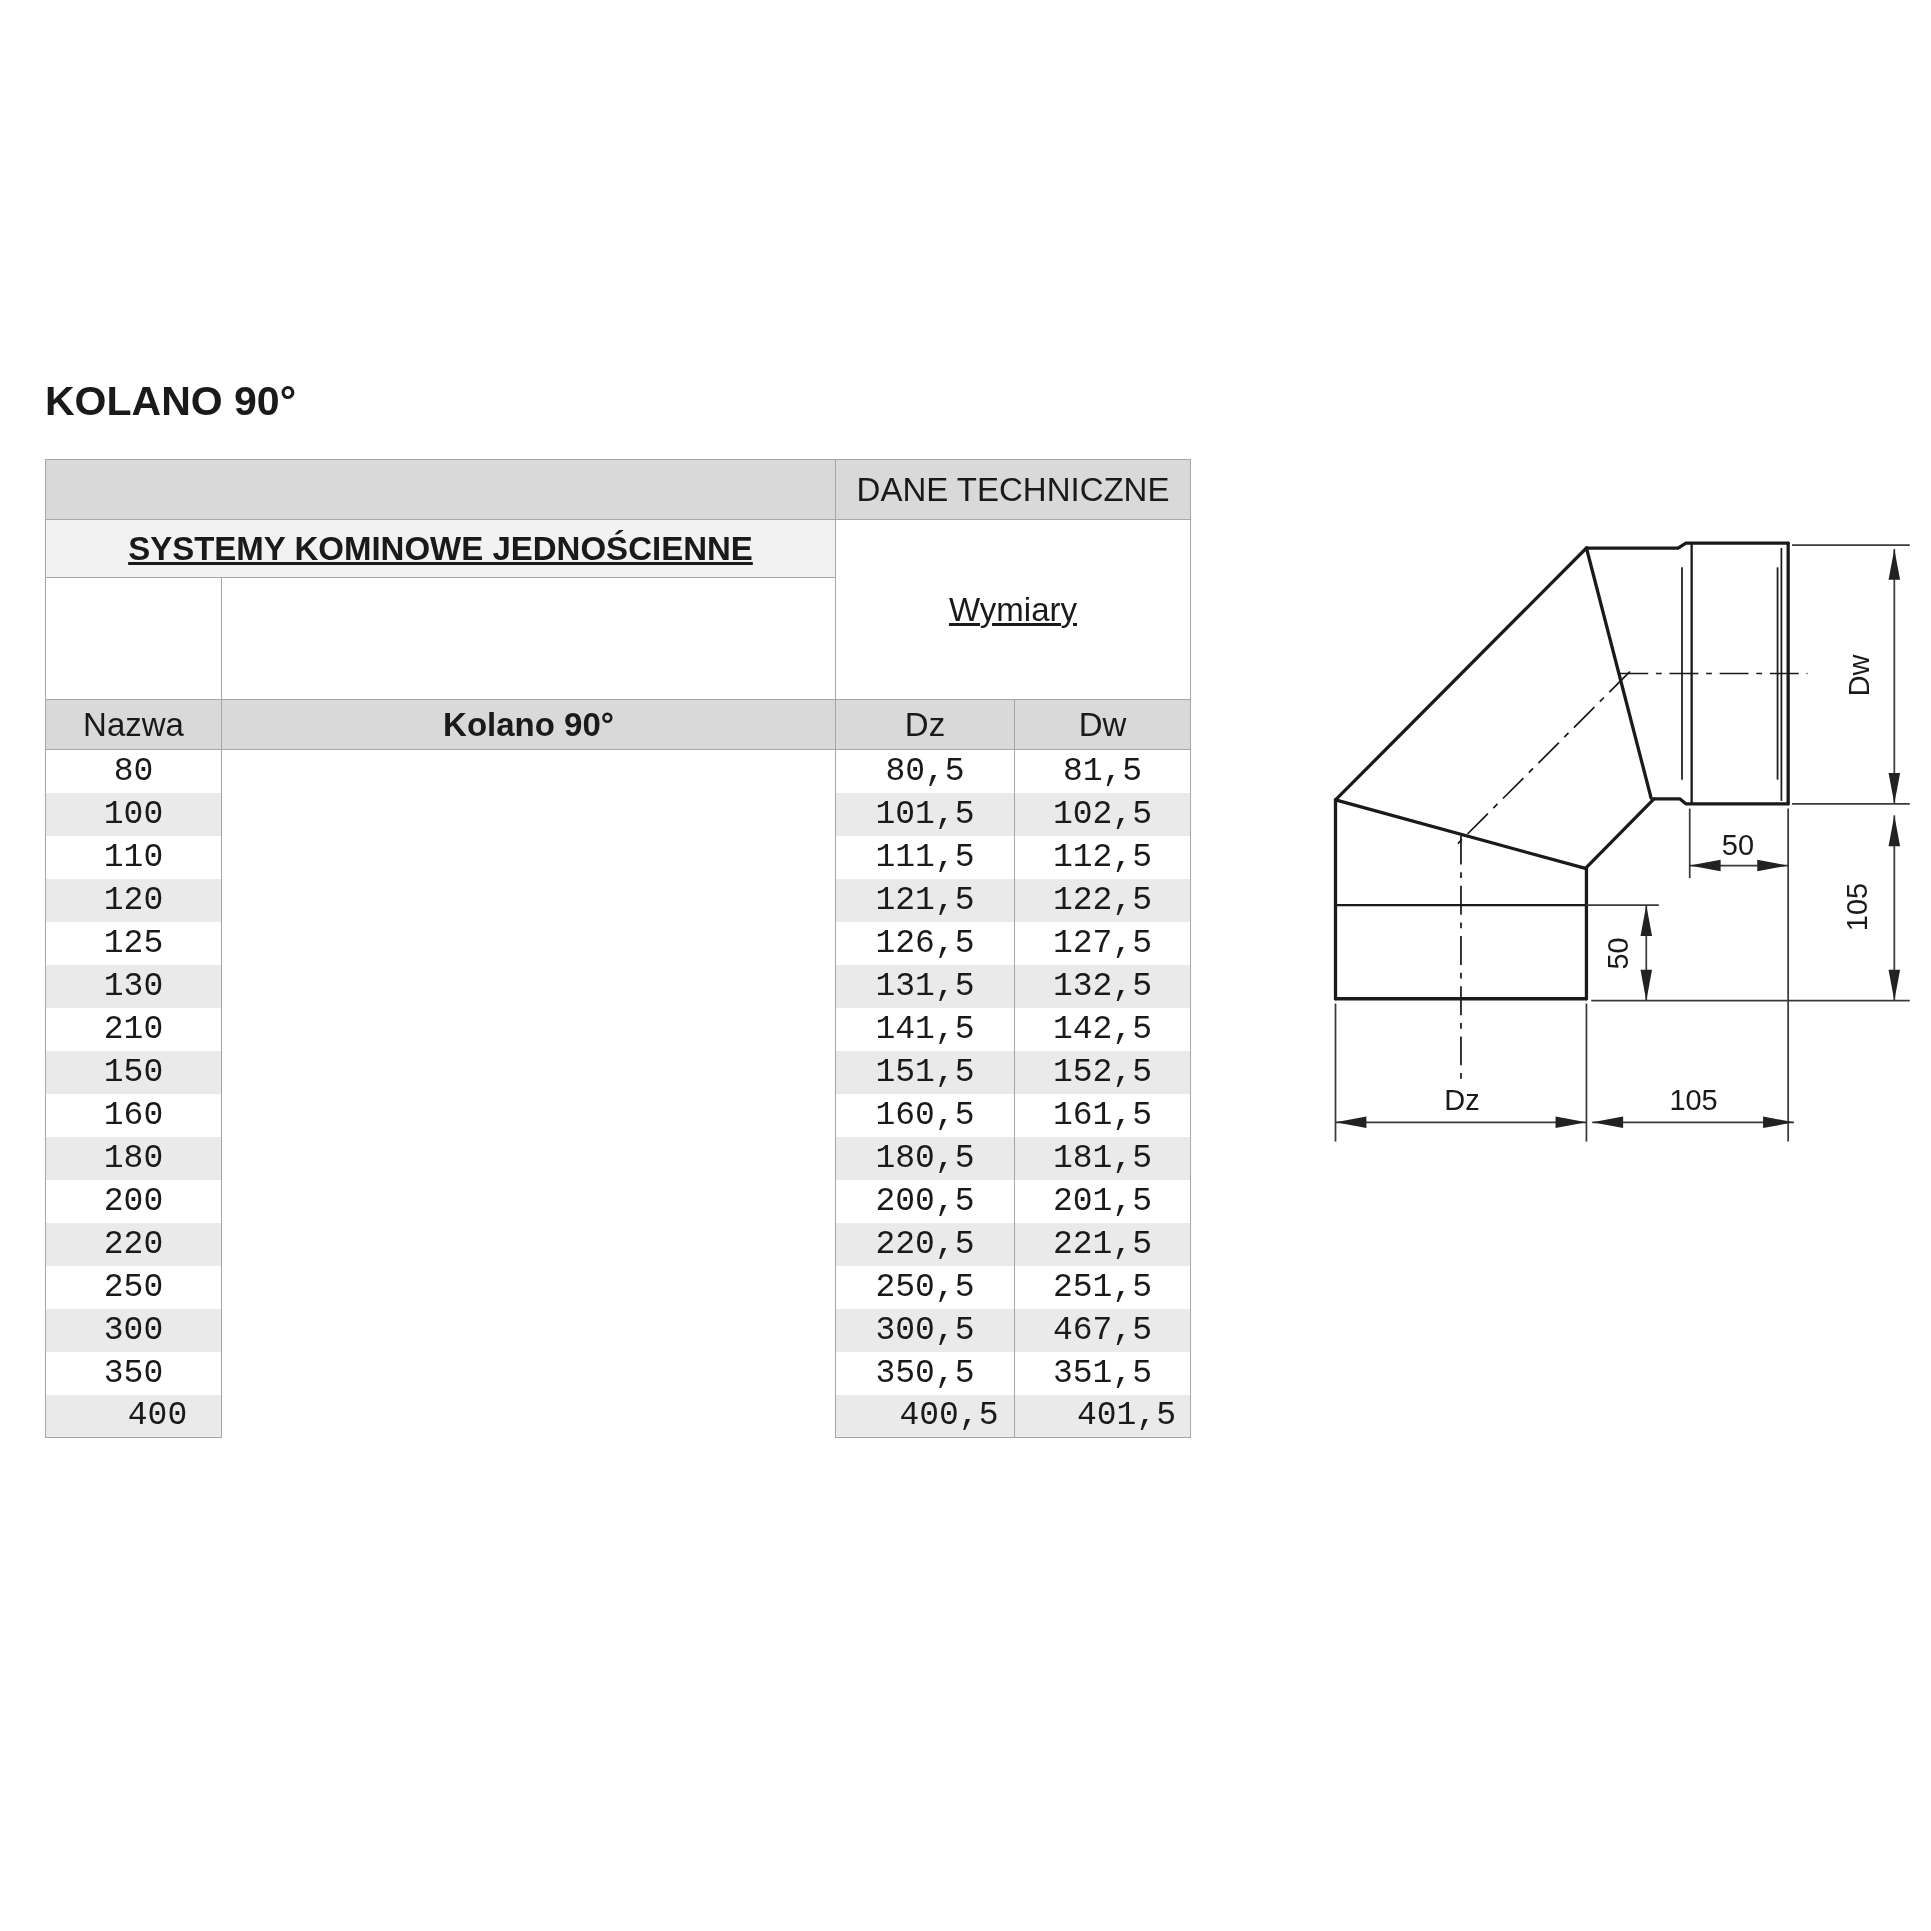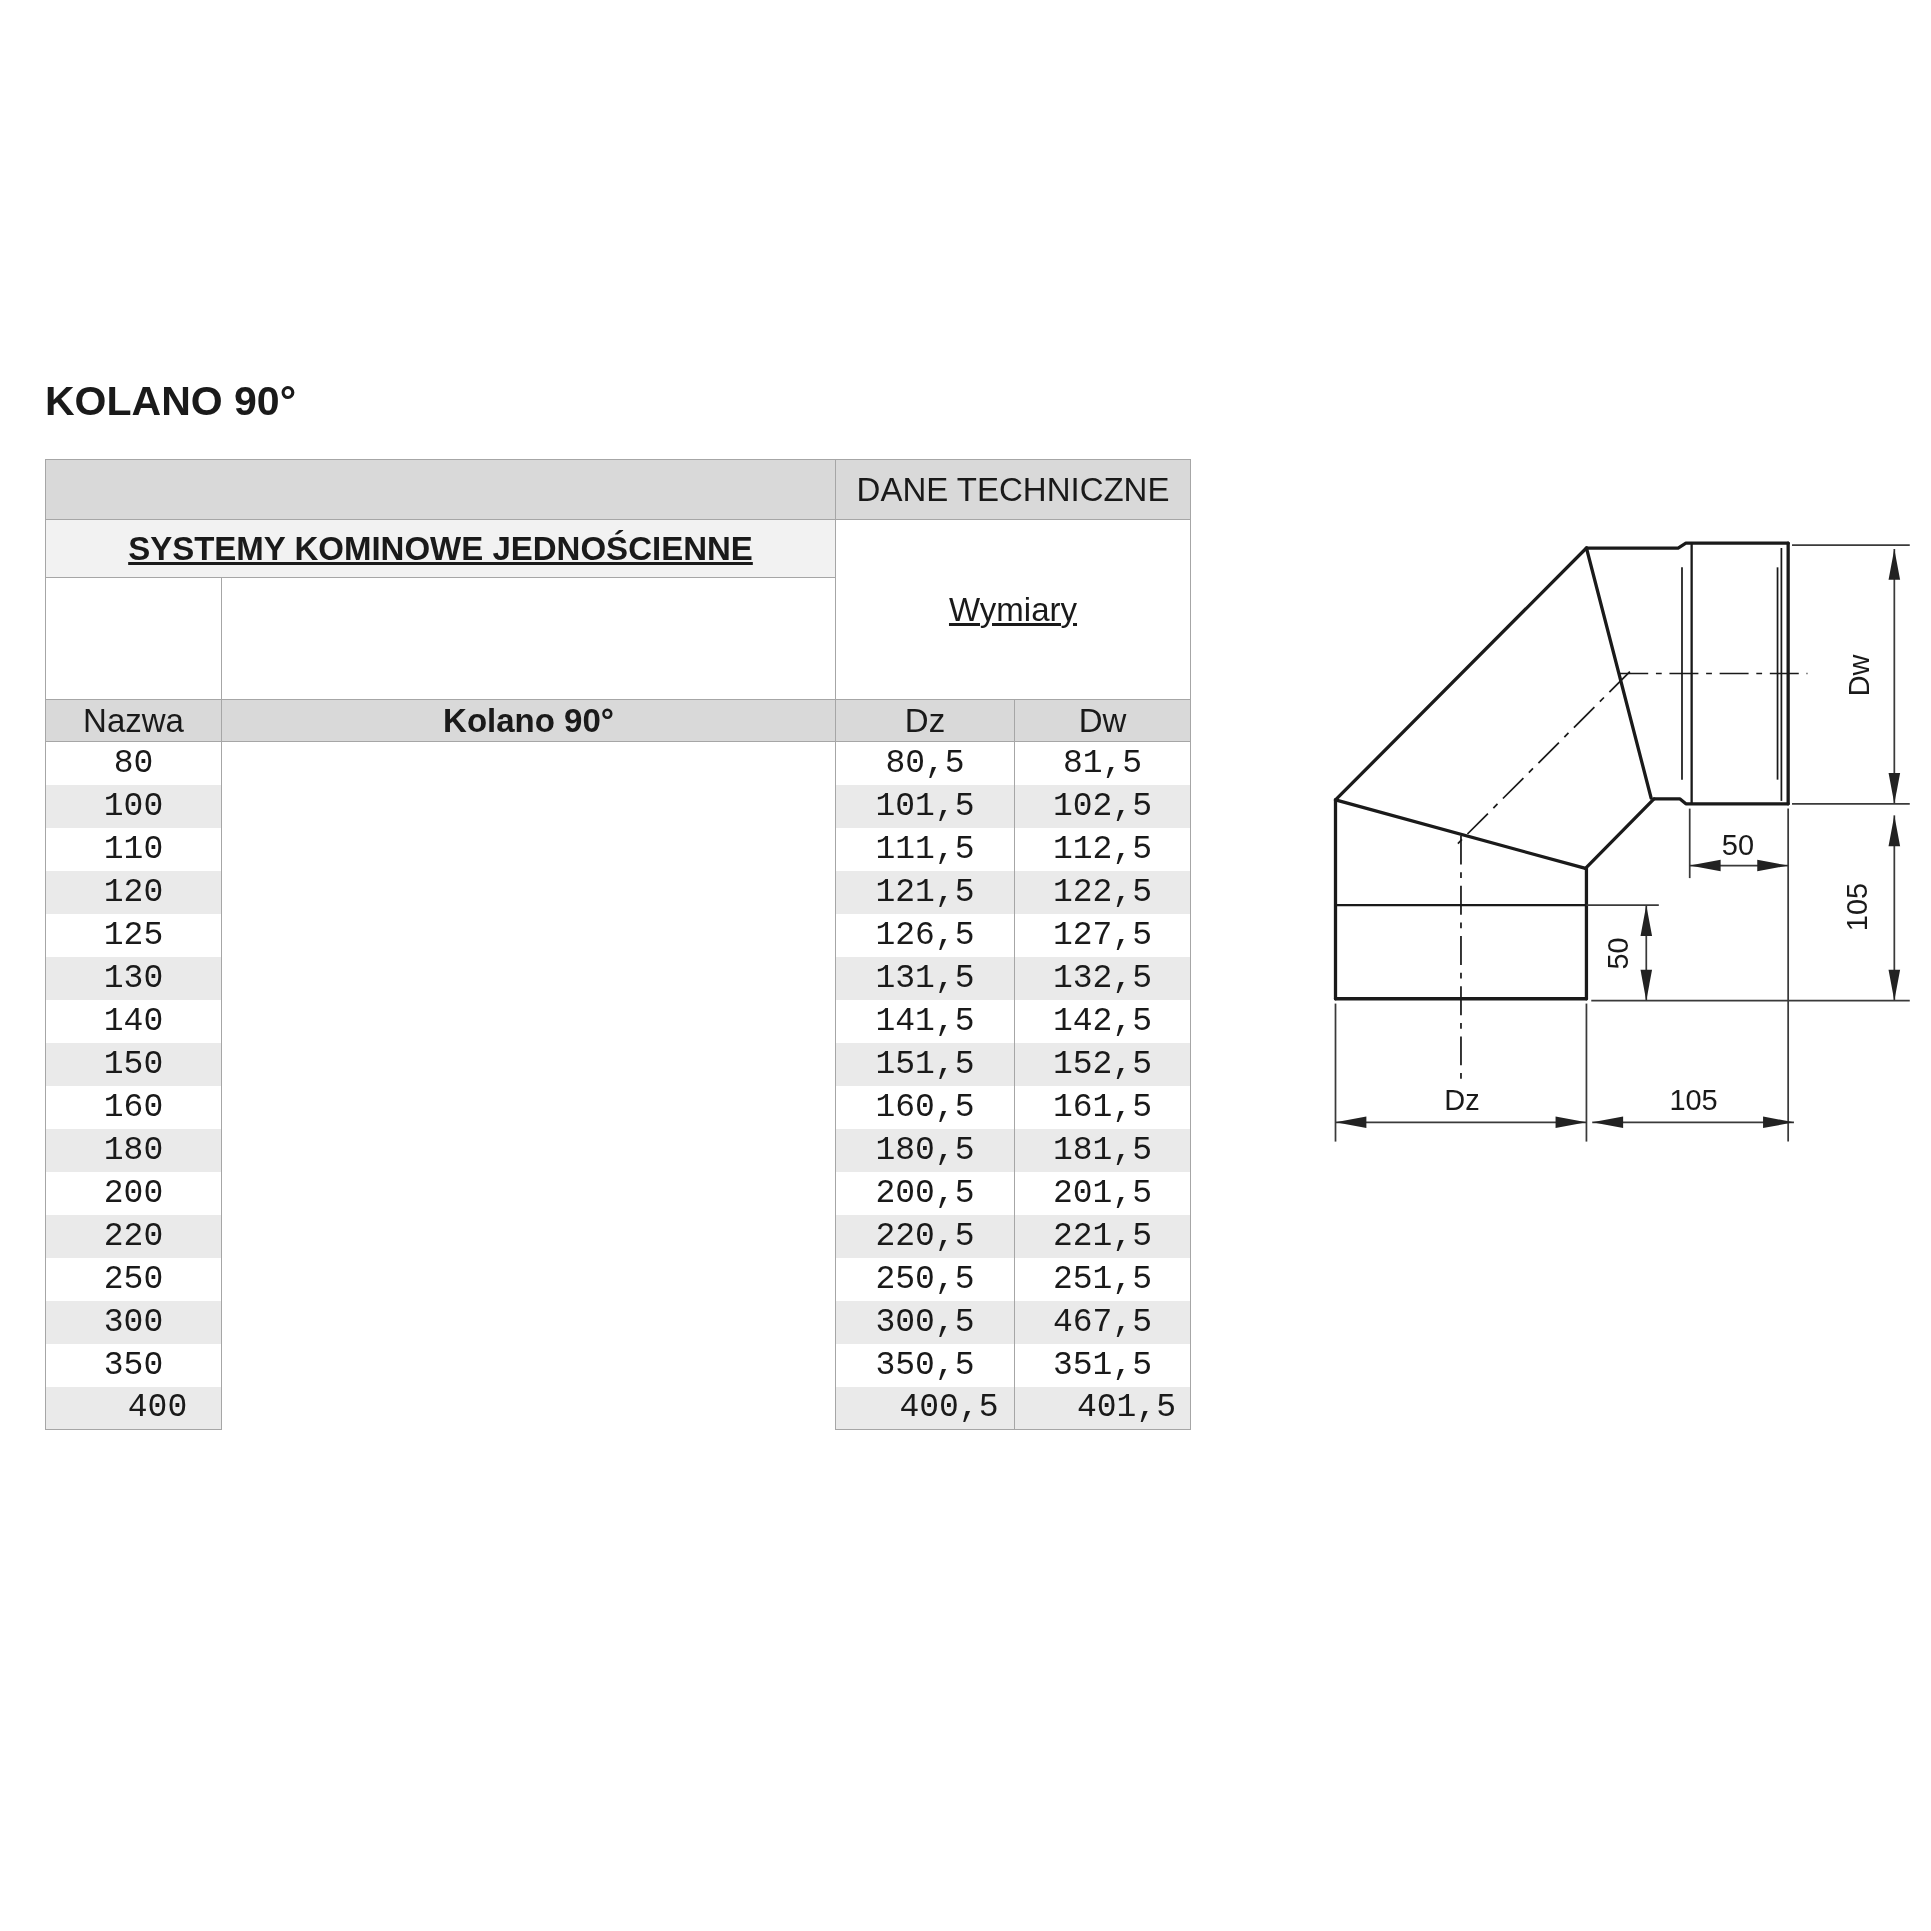--- a/index.html
+++ b/index.html
@@ -26,21 +26,21 @@
   }
   tr.band{height:60px;}
   tr.band td{background:var(--header_bg);}
   tr.section-row{height:58px;text-decoration:underline;}
   td.section-cell{
     background:var(--section_bg);text-align:left;padding-left:56px;
     font-weight:bold;font-size:34px;
   }
   td.wymiary-cell{background:#fff;font-size:33px;}
   tr.empty-row{height:122px;}
-  tr.cols{height:42px;margin-left:43px;}
+  tr.cols{height:50px;margin-left:43px;}
   tr.cols td{background:var(--header_bg);}
   td.col-product{font-weight:bold;}
   tbody.data td{border-top:0;border-bottom:0;background:#fff;}
   tbody.data tr{height:43px;font-family:Liberation Mono, monospace;}
   tbody.data tr:last-child td{border-bottom:1.9px solid var(--border);padding-left:48px;}
   tbody.data tr.even td.c-name,
   tbody.data tr.even td.c-dz,
   tbody.data tr.even td.c-dw{background:var(--stripe_bg);}
   td.product-cell{background:#fff;}
   svg.drawing{position:absolute;left:1294px;top:521px;}
@@ -112,21 +112,21 @@
       <td class="c-name">125</td>
       <td class="c-dz">126,5</td>
       <td class="c-dw">127,5</td>
     </tr>
         <tr class="even">
       <td class="c-name">130</td>
       <td class="c-dz">131,5</td>
       <td class="c-dw">132,5</td>
     </tr>
         <tr class="odd">
-      <td class="c-name">140</td>
+      <td class="c-name">210</td>
       <td class="c-dz">141,5</td>
       <td class="c-dw">142,5</td>
     </tr>
         <tr class="even">
       <td class="c-name">150</td>
       <td class="c-dz">151,5</td>
       <td class="c-dw">152,5</td>
     </tr>
         <tr class="odd">
       <td class="c-name">160</td>

